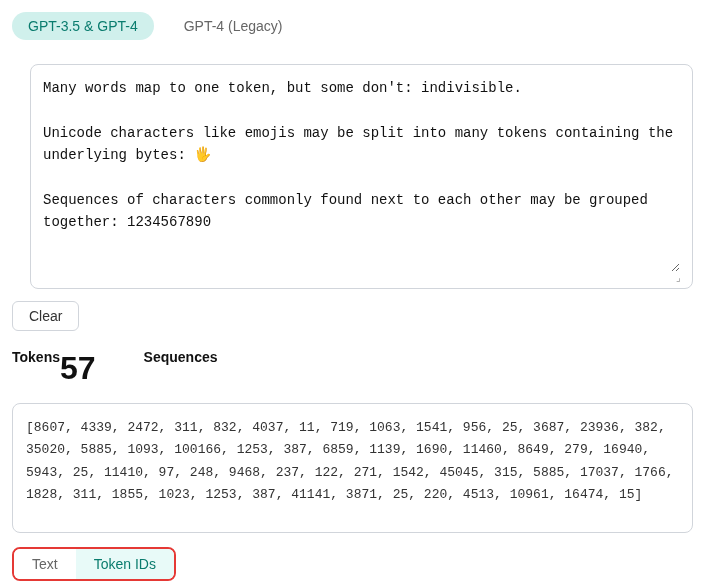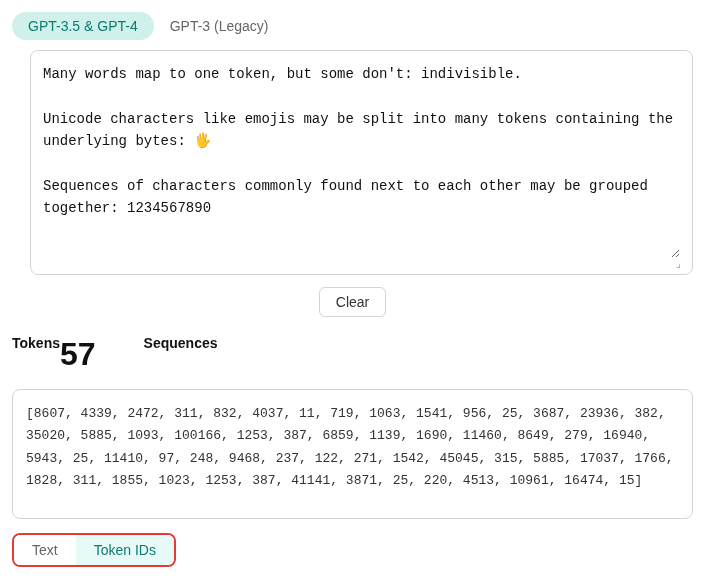--- a/index.html
+++ b/index.html
@@ -7,22 +7,22 @@
       font-family: -apple-system, BlinkMacSystemFont, 'Segoe UI', sans-serif;
       background: #fff;
       padding: 12px;
       width: 705px;
       min-height: 582px;
     }
 
     
     .tabs {
       display: flex;
-      gap: 0;
-      margin-bottom: 10px;
+      gap: 14px;
+      margin-bottom: 24px;
     }
     .tab {
       padding: 6px 16px;
       font-size: 14px;
       border-radius: 20px;
       cursor: pointer;
       border: none;
       background: transparent;
       color: #444;
     }
@@ -64,21 +64,20 @@
       height: 12px;
       color: #999;
       font-size: 10px;
     }
 
     
     .btn-row {
       display: flex;
       gap: 10px;
       margin-bottom: 18px;
-      justify-content: center;
     }
     .btn {
       padding: 6px 16px;
       font-size: 14px;
       border-radius: 6px;
       cursor: pointer;
       border: 1px solid #d1d5db;
       background: #fff;
       color: #333;
     }
@@ -142,21 +141,21 @@
     }
     .bottom-tab:not(.active) {
       color: #666;
     }
   </style>
 </head>
 <body>
 
 <div class="tabs">
   <button class="tab active">GPT-3.5 &amp; GPT-4</button>
-  <button class="tab">GPT-3 (Legacy)</button>
+  <button class="tab">GPT-4 (Legacy)</button>
 </div>
 
 <div class="textarea-wrapper">
   <textarea class="main-textarea" style="">Many words map to one token, but some don't: indivisible.
 
 Unicode characters like emojis may be split into many tokens containing the underlying bytes: 🖐
 
 Sequences of characters commonly found next to each other may be grouped together: 1234567890</textarea>
   <div class="resize-handle">⌟</div>
 </div>

